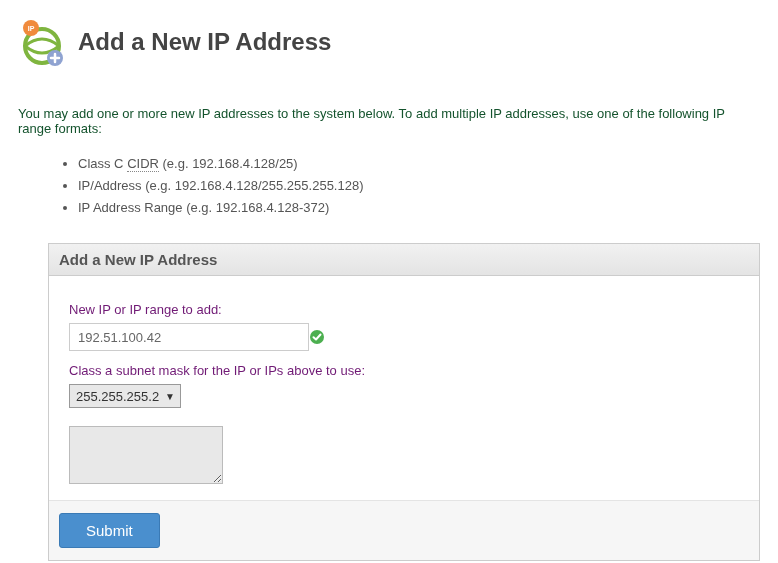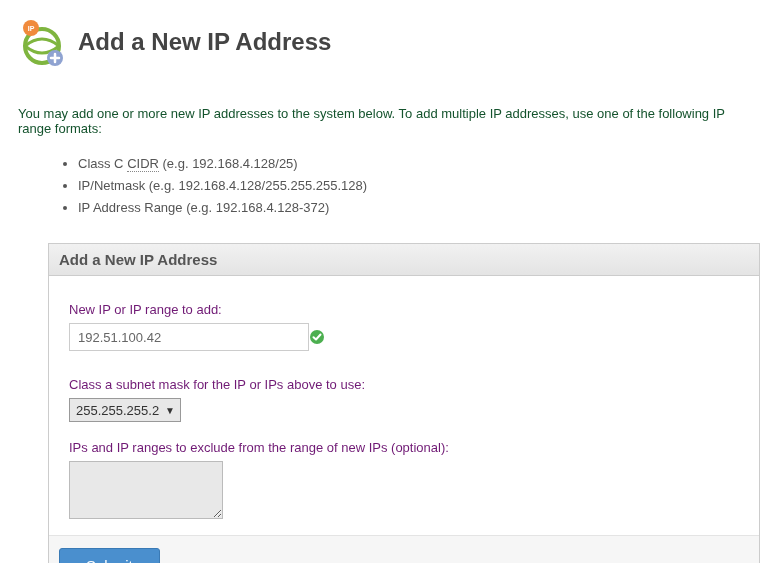--- a/index.html
+++ b/index.html
@@ -61,21 +61,21 @@
       padding: 26px 20px 12px 20px;
     }
     .field-label {
       display: block;
       margin-bottom: 6px;
       color: #701a75;
     }
     .field-row {
       display: flex;
       align-items: center;
-      margin-bottom: 26px;
+      margin-bottom: 12px;
     }
     .text-input {
       width: 240px;
       height: 28px;
       padding: 4px 8px;
       border: 1px solid #ccc;
       font-size: 13px;
       color: #666;
       background: #fff;
     }
@@ -154,21 +154,21 @@
   <h1 class="page-title">Add a New IP Address</h1>
 </div>
 
 <p class="intro">You may add one or more new IP addresses to the system below. To add multiple IP addresses, use one of the following IP range formats:</p>
 
 <ul class="format-list">
   <li>
     <span>Class C </span><span class="dotted">CIDR</span><span> (e.g. 192.168.4.128/25)</span>
   </li>
   <li>
-    <span>IP/Netmask (e.g. 192.168.4.128/255.255.255.128)</span>
+    <span>IP/Address (e.g. 192.168.4.128/255.255.255.128)</span>
   </li>
   <li>
     <span>IP Address Range (e.g. 192.168.4.128-372)</span>
   </li>
 </ul>
 
 <div class="panel">
   <div class="panel-header">Add a New IP Address</div>
   <div class="panel-body">
 
@@ -184,20 +184,19 @@
     </div>
 
     <label class="field-label">Class a subnet mask for the IP or IPs above to use:</label>
     <div class="select-wrap">
       <select class="select-input">
         <option>255.255.255.255</option>
       </select>
       <span class="select-caret">▼</span>
     </div>
 
-    <label class="field-label">IPs and IP ranges to exclude from the range of new IPs (optional):</label>
     <textarea class="textarea-input" style=""></textarea>
 
   </div>
   <div class="panel-footer">
     <button class="submit-btn">Submit</button>
   </div>
 </div>
 
 </body></html>

